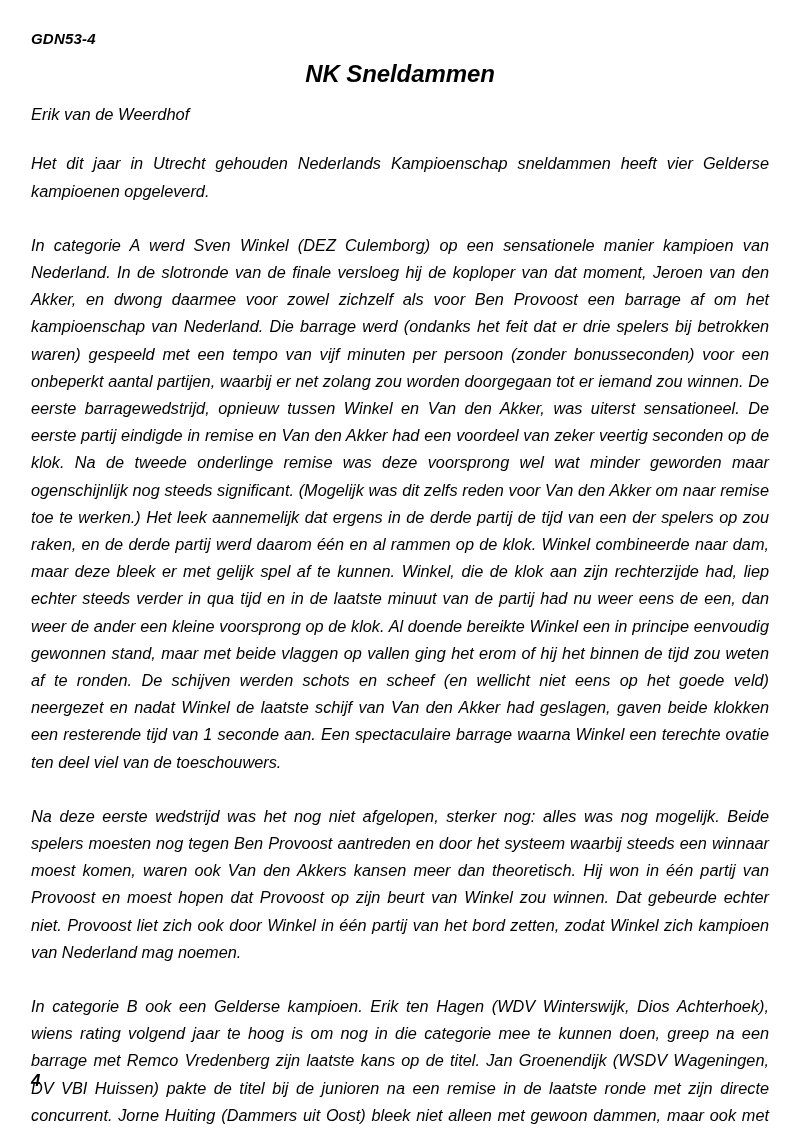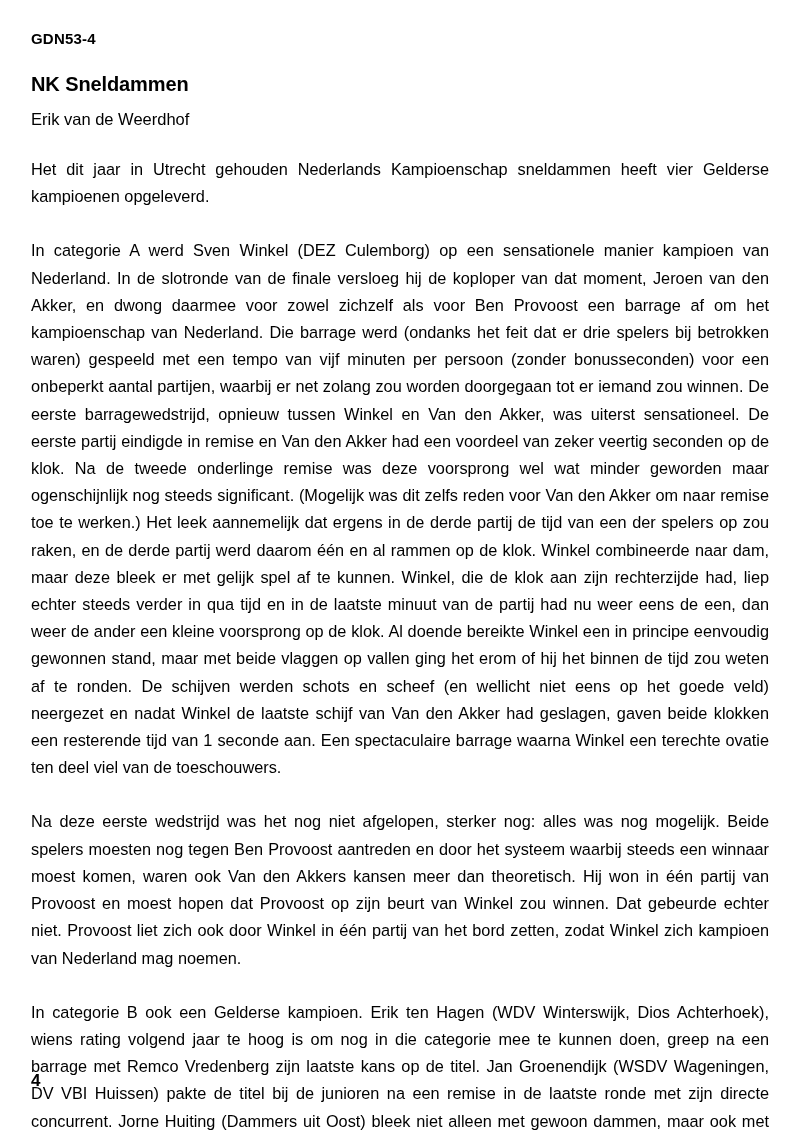--- a/index.html
+++ b/index.html
@@ -14,40 +14,42 @@
     -webkit-font-smoothing: antialiased;
   }
   .page {
     position: relative;
     width: 800px;
     height: 1134px;
     margin: 0 auto;
     background: #ffffff;
     box-sizing: border-box;
     overflow: hidden;
+    font-style: italic;
   }
   .content {
     position: absolute;
     left: 31px;
     top: 0;
     width: 738px;
   }
   .doc-code {
     font-size: 15px;
     font-weight: bold;
     letter-spacing: 0.2px;
     margin-top: 30px;
     line-height: 1.2;
   }
   .doc-title {
-    font-size: 20px;
+    font-size: 24px;
     font-weight: bold;
     letter-spacing: -0.1px;
-    margin-top: 25px;
+    margin-top: 12px;
     line-height: 1.15;
+    text-align: center;
   }
   .doc-byline {
     font-size: 16.5px;
     font-weight: normal;
     margin-top: 12px;
     line-height: 1.25;
   }
   .body-text {
     margin-top: 26px;
   }

